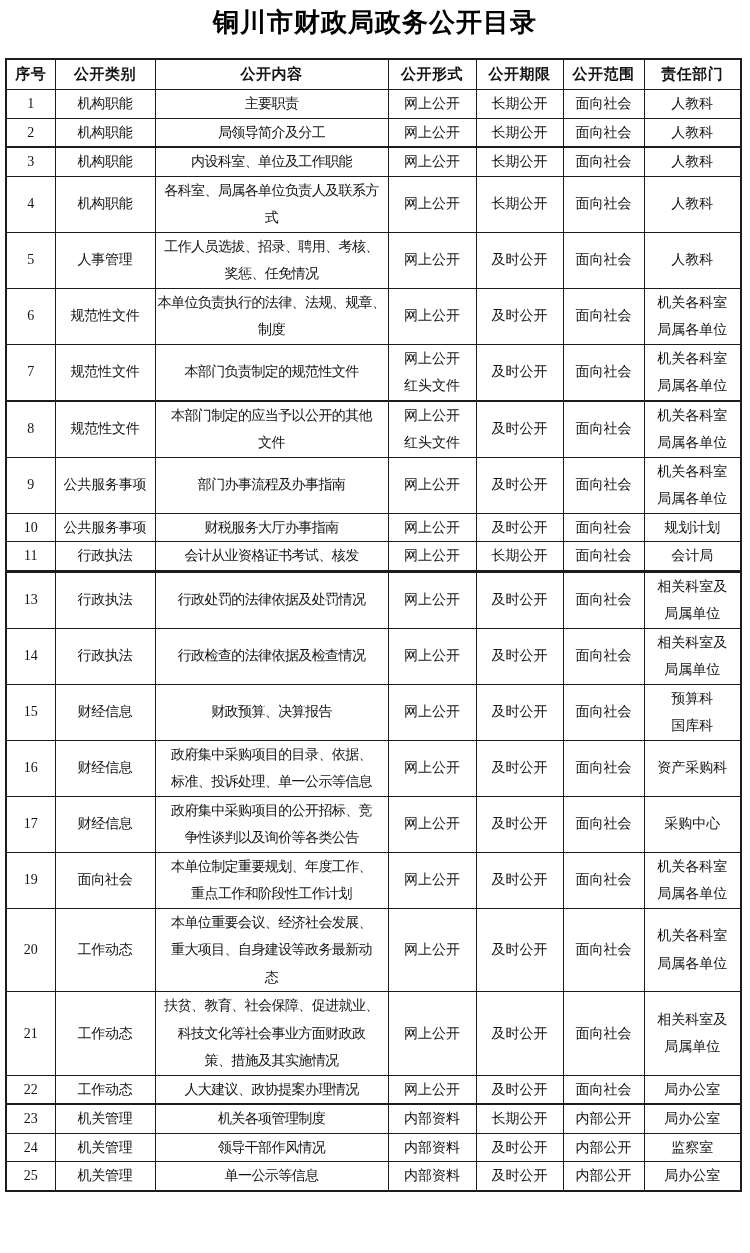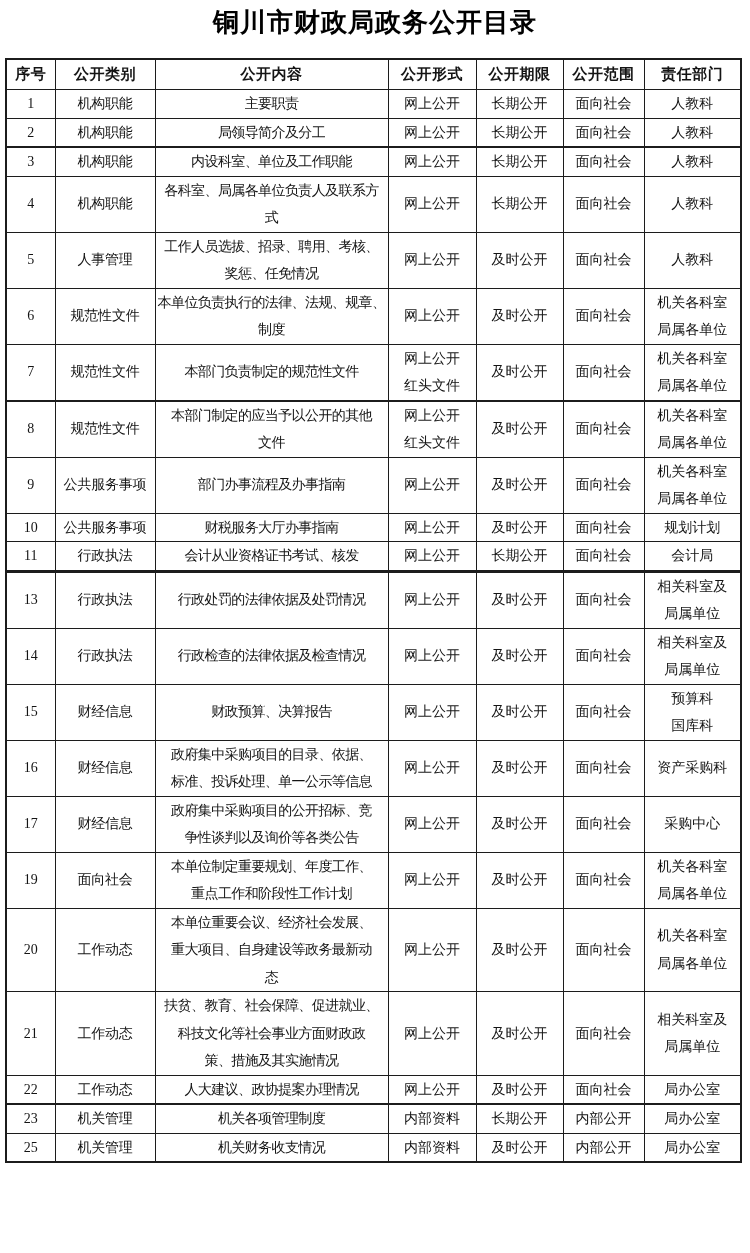--- a/index.html
+++ b/index.html
@@ -264,23 +264,32 @@
         <tr class="pb2">
           <td class="col-no">23</td>
           <td class="col-category">机关管理</td>
           <td class="col-content">机关各项管理制度</td>
           <td class="col-form">内部资料</td>
           <td class="col-period">长期公开</td>
           <td class="col-scope">内部公开</td>
           <td class="col-department">局办公室</td>
         </tr>
         <tr>
+          <td class="col-no">24</td>
+          <td class="col-category">机关管理</td>
+          <td class="col-content">领导干部作风情况</td>
+          <td class="col-form">内部资料</td>
+          <td class="col-period">及时公开</td>
+          <td class="col-scope">内部公开</td>
+          <td class="col-department">监察室</td>
+        </tr>
+        <tr>
           <td class="col-no">25</td>
           <td class="col-category">机关管理</td>
-          <td class="col-content">机关财务收支情况</td>
+          <td class="col-content">单一公示等信息</td>
           <td class="col-form">内部资料</td>
           <td class="col-period">及时公开</td>
           <td class="col-scope">内部公开</td>
           <td class="col-department">局办公室</td>
         </tr>
       </tbody>
   </table>
 </div>
 
 </body></html>

